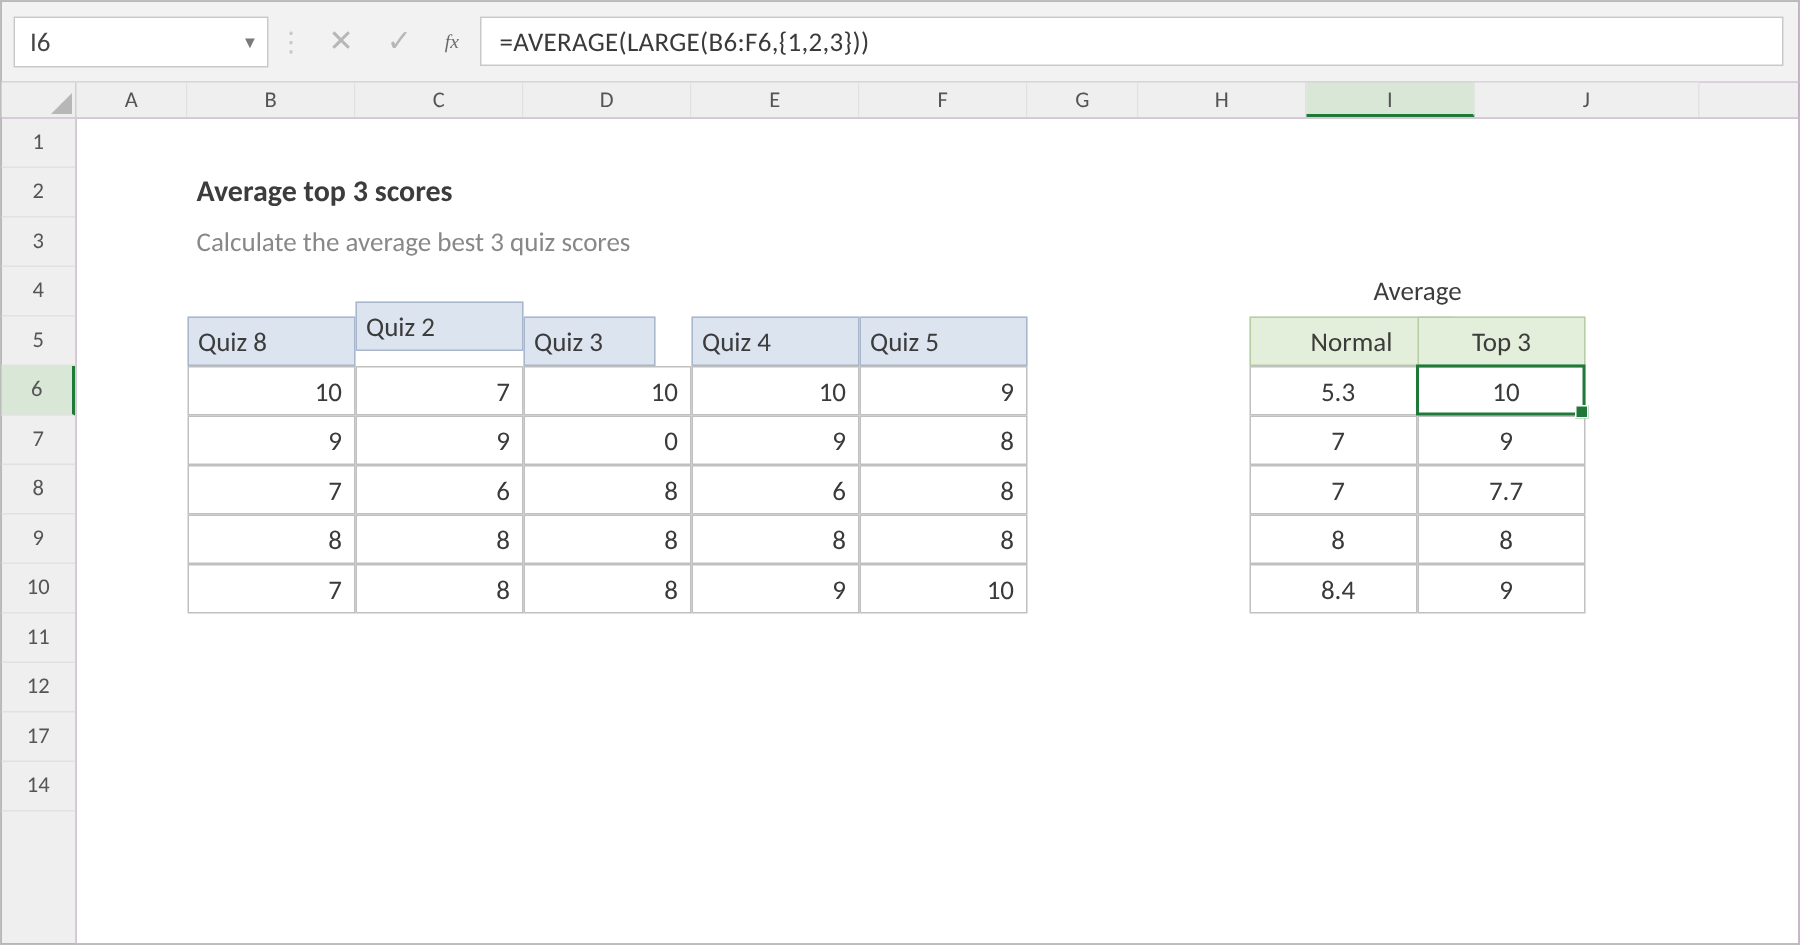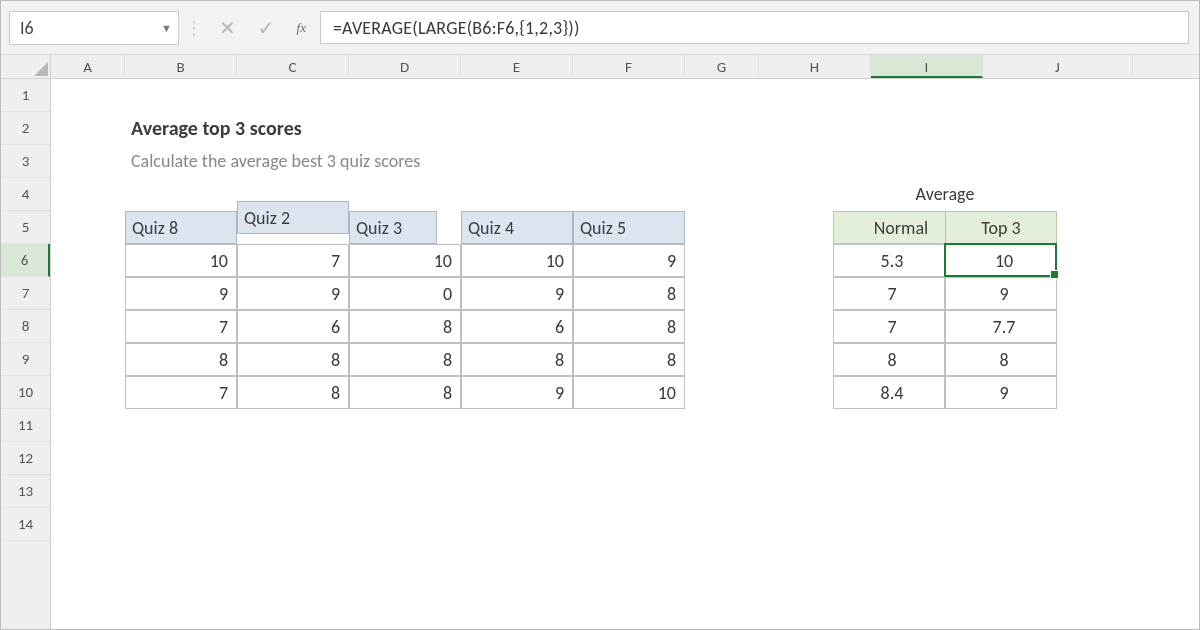--- a/index.html
+++ b/index.html
@@ -245,21 +245,21 @@
       <div class="rh">3</div>
       <div class="rh">4</div>
       <div class="rh">5</div>
       <div class="rh active">6</div>
       <div class="rh">7</div>
       <div class="rh">8</div>
       <div class="rh">9</div>
       <div class="rh">10</div>
       <div class="rh">11</div>
       <div class="rh">12</div>
-      <div class="rh">13</div>
+      <div class="rh">17</div>
       <div class="rh">14</div>
     </div>
 
     <div class="cells">
 
       <div class="cell title" style="left:74px; top:33px;">Average top 3 scores</div>
 
       <div class="cell subtitle" style="left:74px; top:66px;">Calculate the average best 3 quiz scores</div>
 
       <div class="cell merged-avg" style="left:782px; top:99px; width:224px;">Average</div>

